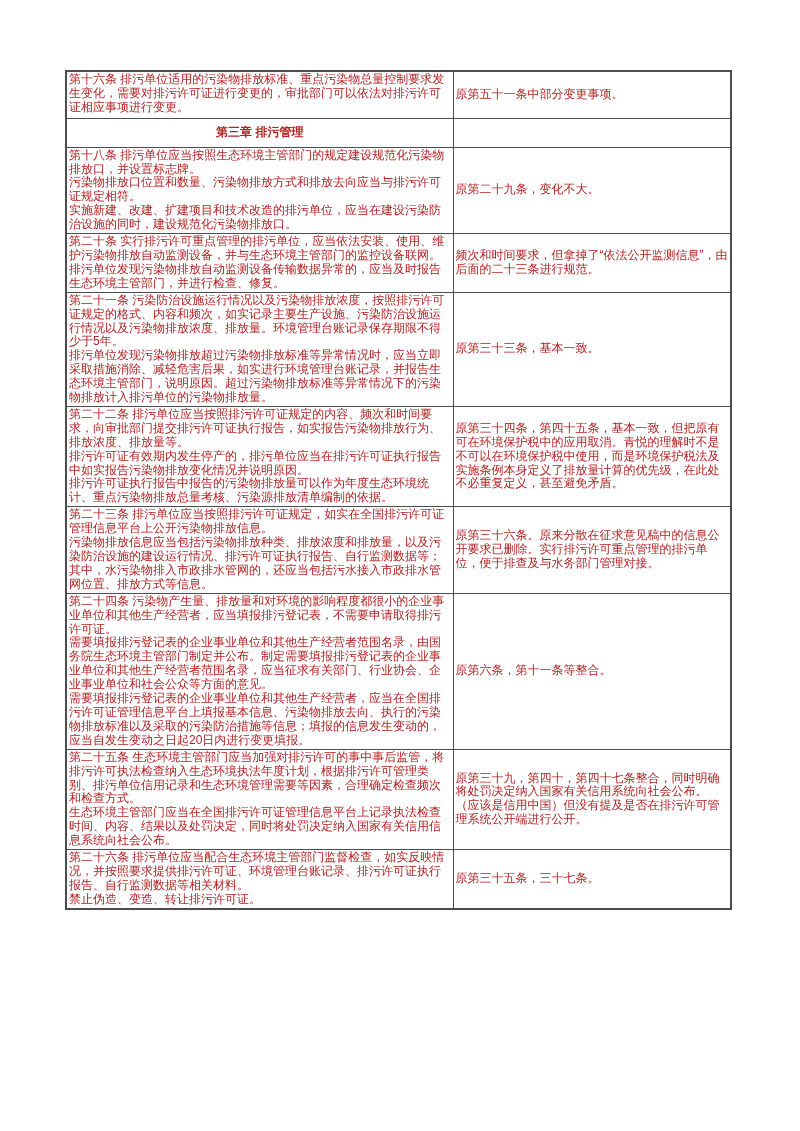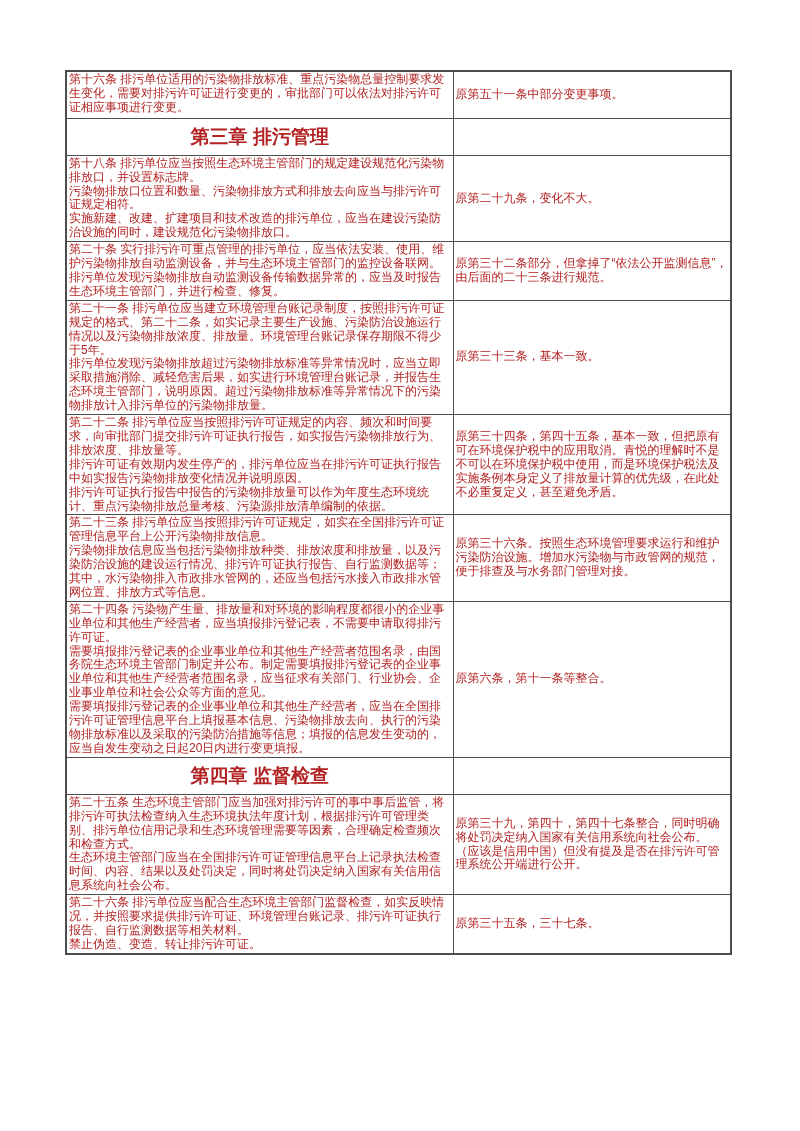--- a/index.html
+++ b/index.html
@@ -32,21 +32,21 @@
     font-size: 12px;
     line-height: 1.16;
     padding: 1px 2px;
     vertical-align: middle;
     word-break: break-all;
   }
   td p { margin: 0; }
   td.chapter-cell {
     text-align: center;
     font-weight: bold;
-    font-size: 19px;
+    font-size: 12px;
     padding: 7px 2px;
   }
   tr.row-16 td.left-cell { padding-bottom: 3px; }
   tr.row-19 td.left-cell { padding-bottom: 14px; }
 </style>
 </head>
 <body>
 
 <table class="doc-table">
   <colgroup>
@@ -81,27 +81,27 @@
       </td>
     </tr>
 
 
     <tr>
       <td class="left-cell">
         <p>第二十条 实行排污许可重点管理的排污单位，应当依法安装、使用、维护污染物排放自动监测设备，并与生态环境主管部门的监控设备联网。</p>
         <p>排污单位发现污染物排放自动监测设备传输数据异常的，应当及时报告生态环境主管部门，并进行检查、修复。</p>
       </td>
       <td class="right-cell">
-        <p>原第三十二条部分，但拿掉了“依法公开监测信息”，由后面的二十三条进行规范。</p>
+        <p>频次和时间要求，但拿掉了“依法公开监测信息”，由后面的二十三条进行规范。</p>
       </td>
     </tr>
 
     <tr>
       <td class="left-cell">
-        <p>第二十一条 排污单位应当建立环境管理台账记录制度，按照排污许可证规定的格式、第二十二条，如实记录主要生产设施、污染防治设施运行情况以及污染物排放浓度、排放量。环境管理台账记录保存期限不得少于5年。</p>
+        <p>第二十一条 污染防治设施运行情况以及污染物排放浓度，按照排污许可证规定的格式、内容和频次，如实记录主要生产设施、污染防治设施运行情况以及污染物排放浓度、排放量。环境管理台账记录保存期限不得少于5年。</p>
         <p>排污单位发现污染物排放超过污染物排放标准等异常情况时，应当立即采取措施消除、减轻危害后果，如实进行环境管理台账记录，并报告生态环境主管部门，说明原因。超过污染物排放标准等异常情况下的污染物排放计入排污单位的污染物排放量。</p>
       </td>
       <td class="right-cell">
         <p>原第三十三条，基本一致。</p>
       </td>
     </tr>
 
     <tr>
       <td class="left-cell">
         <p>第二十二条 排污单位应当按照排污许可证规定的内容、频次和时间要求，向审批部门提交排污许可证执行报告，如实报告污染物排放行为、排放浓度、排放量等。</p>
@@ -112,39 +112,35 @@
         <p>原第三十四条，第四十五条，基本一致，但把原有可在环境保护税中的应用取消。青悦的理解时不是不可以在环境保护税中使用，而是环境保护税法及实施条例本身定义了排放量计算的优先级，在此处不必重复定义，甚至避免矛盾。</p>
       </td>
     </tr>
 
     <tr>
       <td class="left-cell">
         <p>第二十三条 排污单位应当按照排污许可证规定，如实在全国排污许可证管理信息平台上公开污染物排放信息。</p>
         <p>污染物排放信息应当包括污染物排放种类、排放浓度和排放量，以及污染防治设施的建设运行情况、排污许可证执行报告、自行监测数据等；其中，水污染物排入市政排水管网的，还应当包括污水接入市政排水管网位置、排放方式等信息。</p>
       </td>
       <td class="right-cell">
-        <p>原第三十六条。按照生态环境管理要求运行和维护污染防治设施。增加水污染物与市政管网的规范，便于排查及与水务部门管理对接。</p>
+        <p>原第三十六条。原来分散在征求意见稿中的信息公开要求已删除。实行排污许可重点管理的排污单位，便于排查及与水务部门管理对接。</p>
       </td>
     </tr>
 
     <tr>
       <td class="left-cell">
         <p>第二十四条 污染物产生量、排放量和对环境的影响程度都很小的企业事业单位和其他生产经营者，应当填报排污登记表，不需要申请取得排污许可证。</p>
         <p>需要填报排污登记表的企业事业单位和其他生产经营者范围名录，由国务院生态环境主管部门制定并公布。制定需要填报排污登记表的企业事业单位和其他生产经营者范围名录，应当征求有关部门、行业协会、企业事业单位和社会公众等方面的意见。</p>
         <p>需要填报排污登记表的企业事业单位和其他生产经营者，应当在全国排污许可证管理信息平台上填报基本信息、污染物排放去向、执行的污染物排放标准以及采取的污染防治措施等信息；填报的信息发生变动的，应当自发生变动之日起20日内进行变更填报。</p>
       </td>
       <td class="right-cell">
         <p>原第六条，第十一条等整合。</p>
       </td>
     </tr>
 
-    <tr>
-      <td class="left-cell chapter-cell">第四章 监督检查</td>
-      <td class="right-cell"></td>
-    </tr>
 
     <tr>
       <td class="left-cell">
         <p>第二十五条 生态环境主管部门应当加强对排污许可的事中事后监管，将排污许可执法检查纳入生态环境执法年度计划，根据排污许可管理类别、排污单位信用记录和生态环境管理需要等因素，合理确定检查频次和检查方式。</p>
         <p>生态环境主管部门应当在全国排污许可证管理信息平台上记录执法检查时间、内容、结果以及处罚决定，同时将处罚决定纳入国家有关信用信息系统向社会公布。</p>
       </td>
       <td class="right-cell">
         <p>原第三十九，第四十，第四十七条整合，同时明确将处罚决定纳入国家有关信用系统向社会公布。（应该是信用中国）但没有提及是否在排污许可管理系统公开端进行公开。</p>
       </td>
     </tr>

